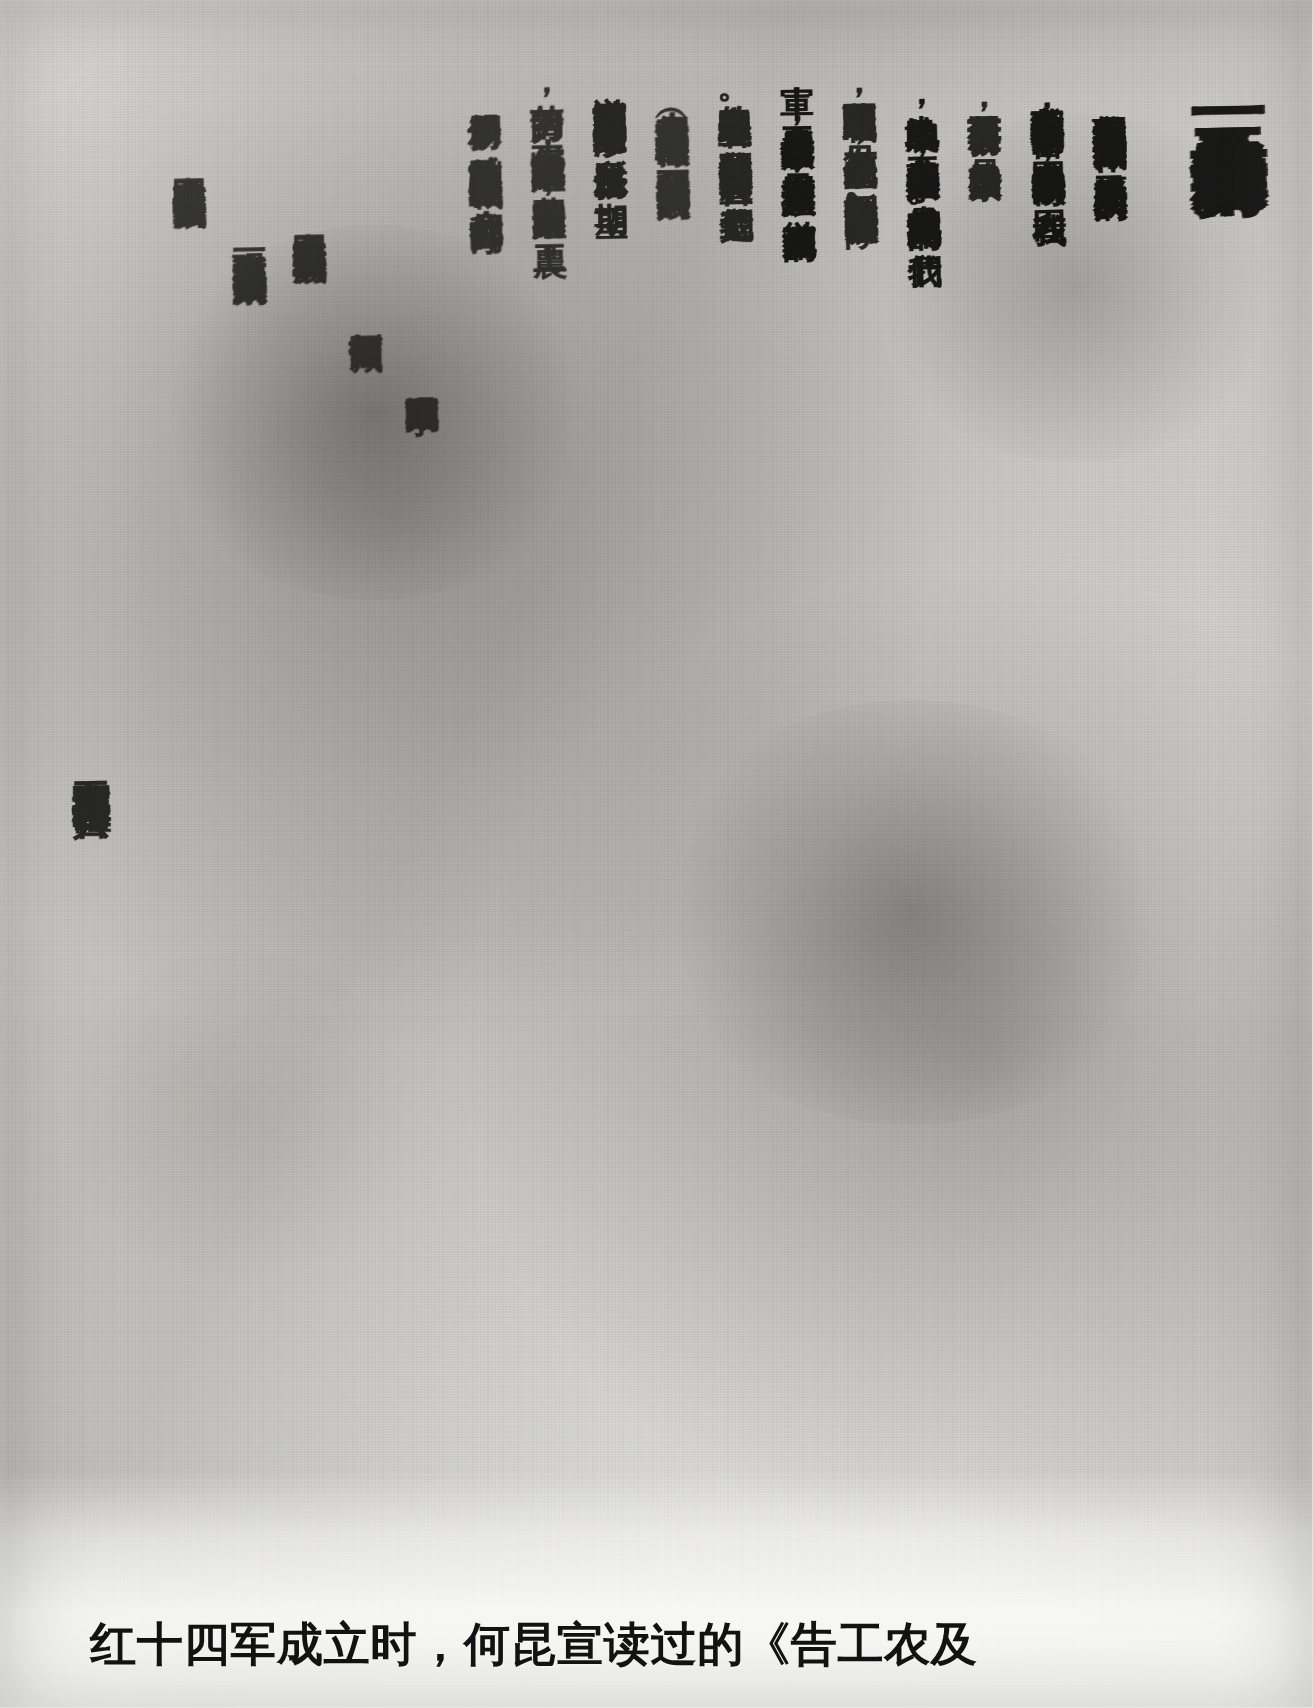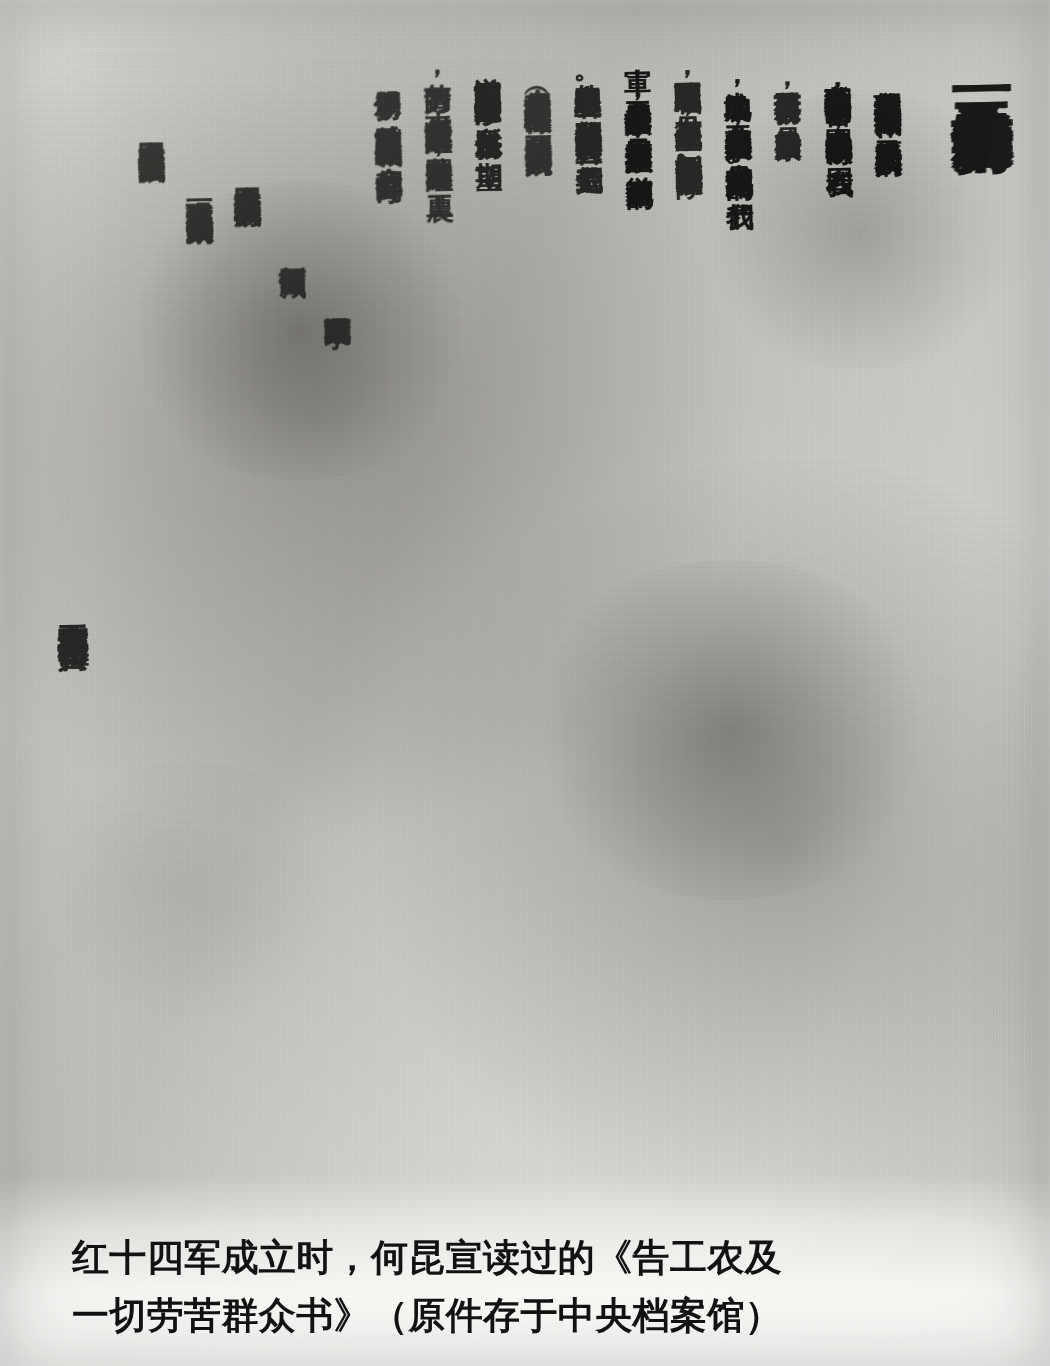--- a/index.html
+++ b/index.html
@@ -189,16 +189,15 @@
       <div class="vcol sign-col ink-b" style="top:600px; right:962px; height:560px; transform: rotate(-1.0deg);">工農紅軍第十四軍全體官兵</div>
 
     </div>
 
     <div class="caption-wash"></div>
     <div class="vignette"></div>
   </div>
 
   <div class="caption">
     <span class="line">红十四军成立时，何昆宣读过的《告工农及</span>
-    <span class="line">一切劳苦群众书》（原件存于中央档案馆）</span>
   </div>
 
 </div>
 
 </body></html>

